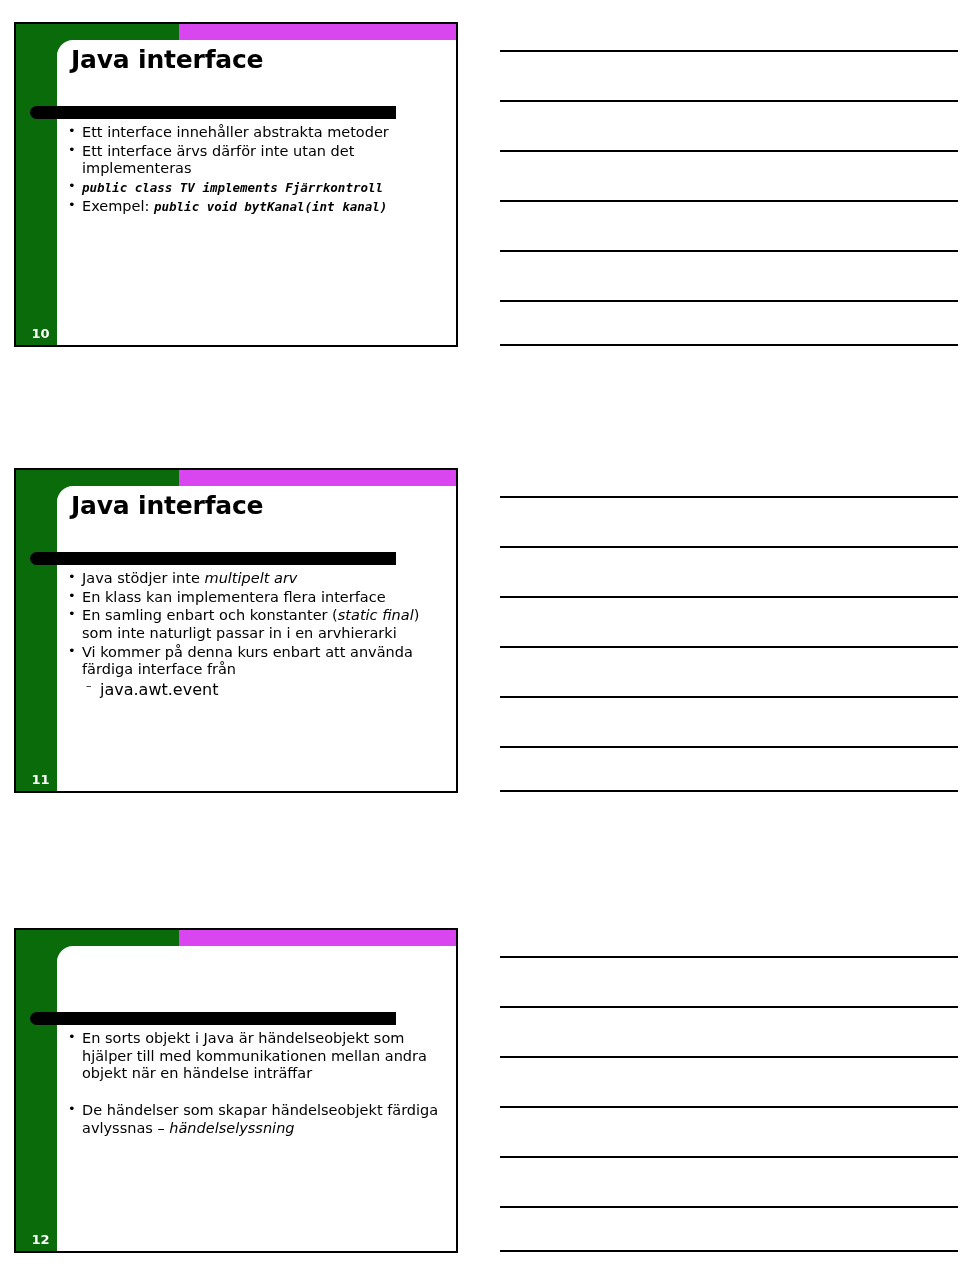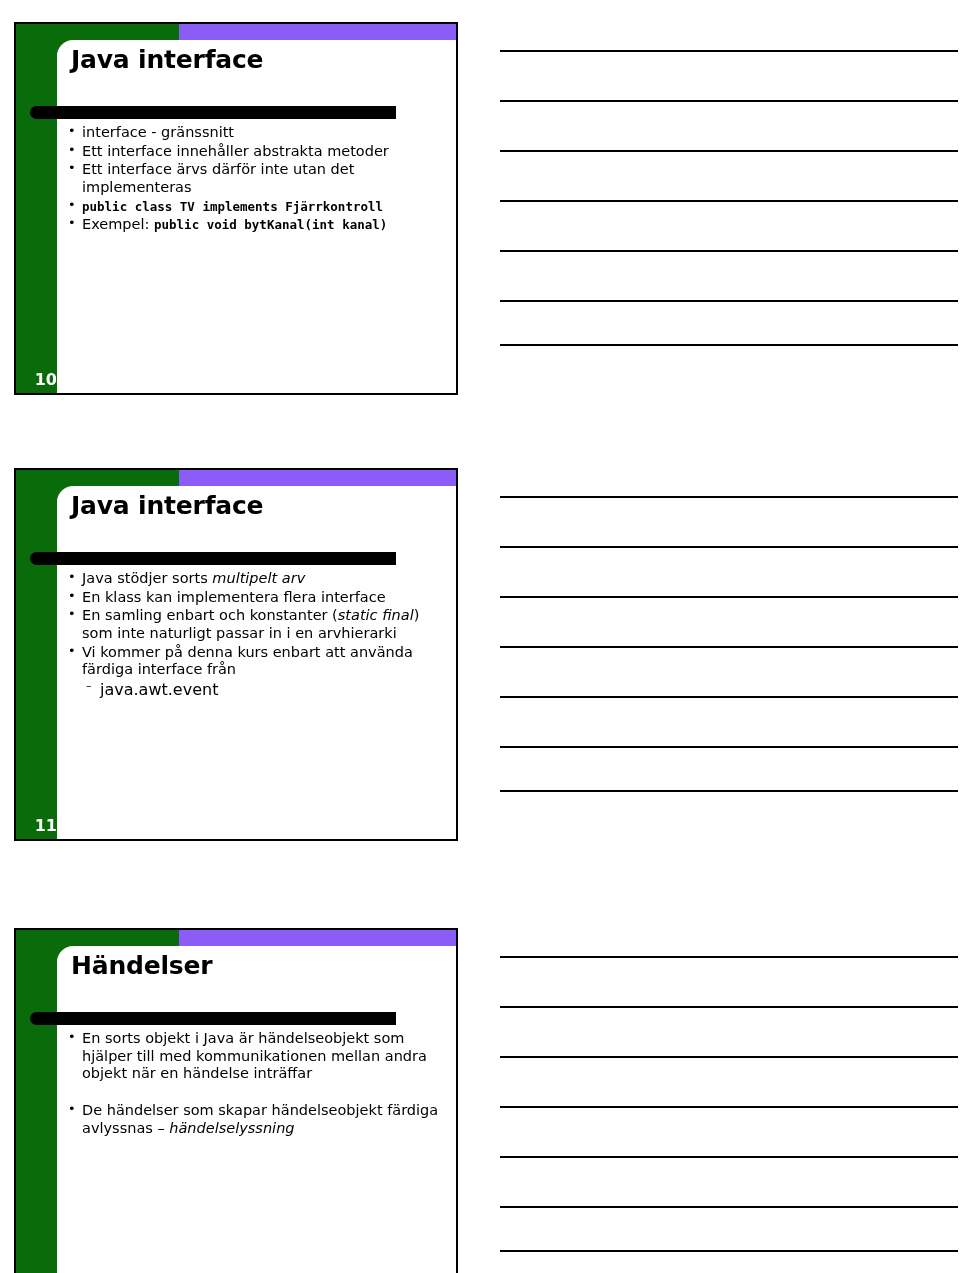--- a/index.html
+++ b/index.html
@@ -28,22 +28,22 @@
     left: 0;
     width: 960px;
   }
 
   
   .slide {
     position: absolute;
     left: 14px;
     top: 0;
     width: 444px;
-    height: 373px;
-    background: #8b5cf6;
+    height: 325px;
+    background: #d946ef;
     border: 2px solid #000000;
     box-sizing: border-box;
     overflow: hidden;
   }
 
   
   .slide-greenband {
     position: absolute;
     left: 0;
     top: 0;
@@ -137,34 +137,35 @@
     top: -1px;
     font-size: 11px;
   }
   .slide-body li.spacer {
     height: 18px;
   }
   .mono {
     font-family: "DejaVu Sans Mono", monospace;
     font-weight: bold;
     font-size: 12.5px;
+    font-style: italic;
   }
   .it { font-style: italic; }
   .bd { font-weight: bold; }
 
   
   .slide-pagenum {
     position: absolute;
     left: 8px;
     bottom: 4px;
     width: 33px;
-    font-size: 16px;
+    font-size: 13px;
     font-weight: bold;
     color: #ffffff;
-    text-align: right;
+    text-align: center;
   }
 
   
   .note-lines {
     position: absolute;
     left: 500px;
     top: 0;
     width: 458px;
     height: 325px;
   }
@@ -182,21 +183,20 @@
 <div class="page" id="page-root">
     <div class="handout-row" style="top: 22px; height: 330px;">
       <div class="slide">
         <div class="slide-greenband"></div>
         <div class="slide-greentop"></div>
         <div class="slide-whitepanel"></div>
         <div class="slide-title">Java interface</div>
         <div class="slide-rule"></div>
         <div class="slide-body">
           <ul>
-            <li class="b1"><span>interface - gränssnitt</span></li>
             <li class="b1"><span>Ett interface innehåller abstrakta metoder</span></li>
             <li class="b1"><span>Ett interface ärvs därför inte utan det implementeras</span></li>
             <li class="b1"><span class="mono">public class TV implements Fjärrkontroll</span></li>
             <li class="b1"><span>Exempel: </span><span class="mono">public void bytKanal(int kanal)</span></li>
           </ul>
         </div>
         <div class="slide-pagenum">10</div>
       </div>
       <div class="note-lines">
         <div class="note-line" style="top: 28px;"></div>
@@ -210,21 +210,21 @@
     </div>
     <div class="handout-row" style="top: 468px; height: 330px;">
       <div class="slide">
         <div class="slide-greenband"></div>
         <div class="slide-greentop"></div>
         <div class="slide-whitepanel"></div>
         <div class="slide-title">Java interface</div>
         <div class="slide-rule"></div>
         <div class="slide-body">
           <ul>
-            <li class="b1"><span>Java stödjer sorts </span><span class="it">multipelt arv</span></li>
+            <li class="b1"><span>Java stödjer inte </span><span class="it">multipelt arv</span></li>
             <li class="b1"><span>En klass kan implementera flera interface</span></li>
             <li class="b1"><span>En samling enbart och konstanter (</span><span class="it">static final</span><span>) som inte naturligt passar in i en arvhierarki</span></li>
             <li class="b1"><span>Vi kommer på denna kurs enbart att använda färdiga interface från</span></li>
             <li class="b2"><span>java.awt.event</span></li>
           </ul>
         </div>
         <div class="slide-pagenum">11</div>
       </div>
       <div class="note-lines">
         <div class="note-line" style="top: 28px;"></div>
@@ -234,21 +234,20 @@
         <div class="note-line" style="top: 228px;"></div>
         <div class="note-line" style="top: 278px;"></div>
         <div class="note-line" style="top: 322px;"></div>
       </div>
     </div>
     <div class="handout-row" style="top: 928px; height: 330px;">
       <div class="slide">
         <div class="slide-greenband"></div>
         <div class="slide-greentop"></div>
         <div class="slide-whitepanel"></div>
-        <div class="slide-title">Händelser</div>
         <div class="slide-rule"></div>
         <div class="slide-body">
           <ul>
             <li class="b1"><span>En sorts objekt i Java är händelseobjekt som hjälper till med kommunikationen mellan andra objekt när en händelse inträffar</span></li>
             <li class="spacer"></li>
             <li class="b1"><span>De händelser som skapar händelseobjekt färdiga avlyssnas – </span><span class="it">händelselyssning</span></li>
           </ul>
         </div>
         <div class="slide-pagenum">12</div>
       </div>

